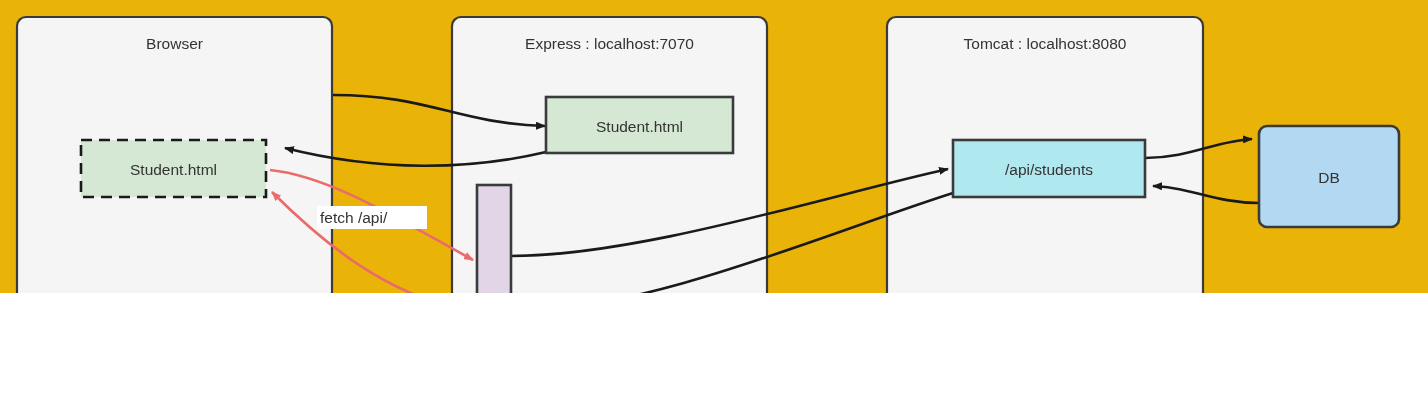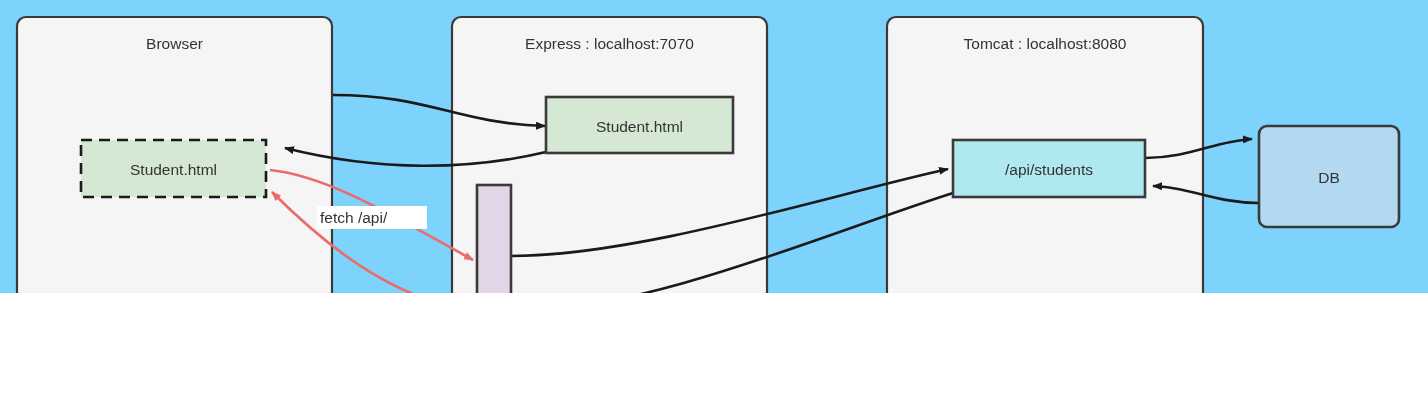--- a/index.html
+++ b/index.html
@@ -4,21 +4,21 @@
 <style>
   html, body {
     margin: 0;
     padding: 0;
     background: #ffffff;
   }
   #diagram-root {
     position: relative;
     width: 1428px;
     height: 293px;
-    background: #7dd3fc;
+    background: #eab308;
     font-family: "Liberation Sans", sans-serif;
     overflow: hidden;
   }
   svg#diagram-svg {
     position: absolute;
     top: 0;
     left: 0;
     width: 1428px;
     height: 405px;
     display: block;

